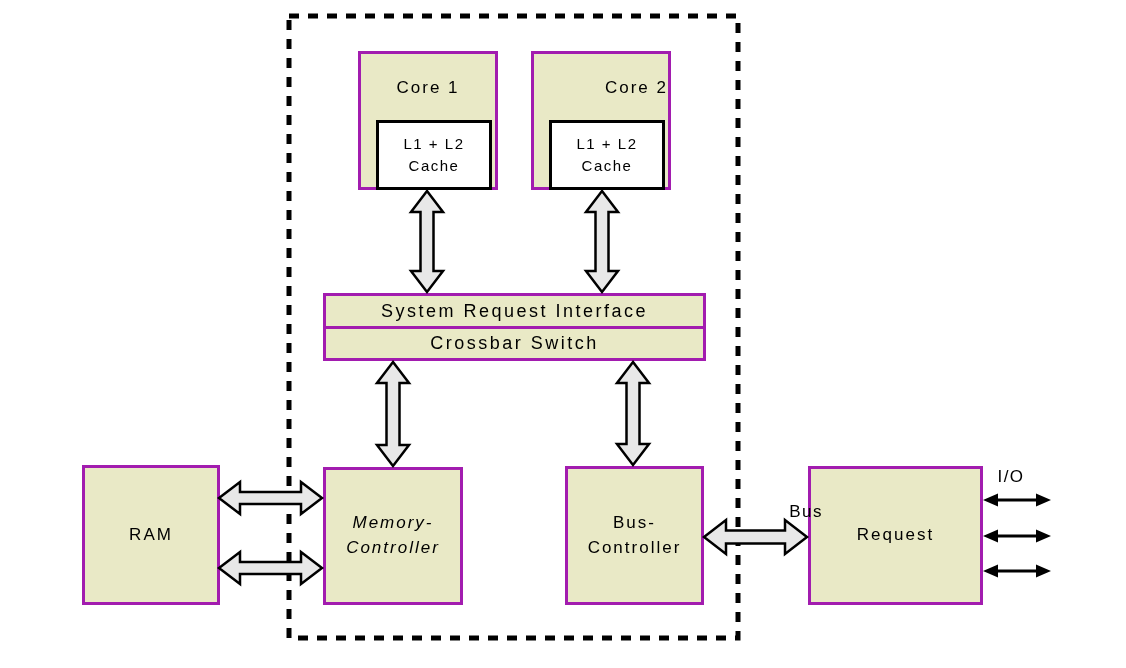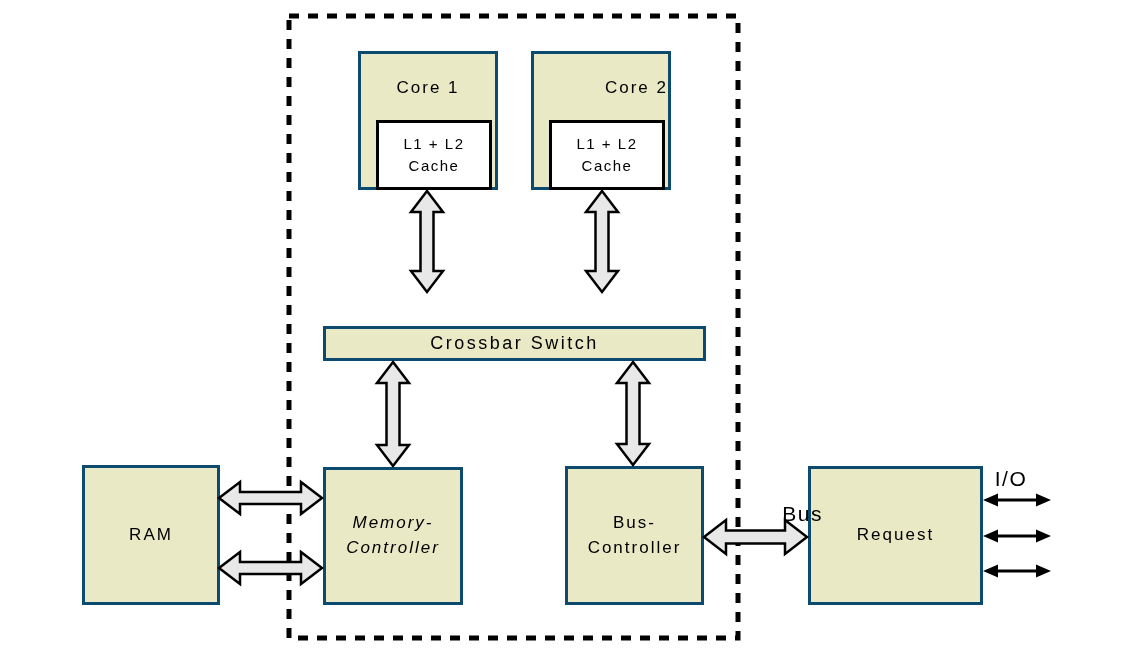--- a/index.html
+++ b/index.html
@@ -2,40 +2,40 @@
 <html><head>
 <meta charset="utf-8">
 <style>
   html,body{margin:0;padding:0;background:#ffffff;}
   .canvas{
     position:relative;width:1126px;height:668px;background:#ffffff;
     font-family:"Liberation Sans",sans-serif;color:#000;overflow:hidden;
   }
   .box{
     position:absolute;box-sizing:border-box;
-    border:3px solid #0c4a6e;background:#e9e9c6;
+    border:3px solid #a21caf;background:#e9e9c6;
     display:flex;flex-direction:column;align-items:center;justify-content:center;
     text-align:center;
   }
   .lbl{font-size:17px;letter-spacing:2px;line-height:1.45;white-space:nowrap;}
   .core{justify-content:flex-start;padding-top:22px;}
   .cache{
     position:absolute;box-sizing:border-box;width:116px;height:70px;
     background:#ffffff;border:3px solid #000;
     display:flex;flex-direction:column;align-items:center;justify-content:center;
     font-size:15px;letter-spacing:1.5px;line-height:1.5;
   }
   .cache1,.cache2{left:15px;top:66px;}
   .bar .lbl{font-size:18px;letter-spacing:2.5px;}
   .arrow-layer{position:absolute;left:0;top:0;pointer-events:none;}
   .fat-arrow{fill:#e8e8e8;stroke:#000;stroke-width:2.5;stroke-linejoin:miter;}
   .thin-arrow-line{stroke:#000;stroke-width:3;}
   .thin-arrow-head{fill:#000;stroke:none;}
   .float-label{
-    position:absolute;font-size:21px;letter-spacing:1.5px;text-align:center;
+    position:absolute;font-size:17px;letter-spacing:1.5px;text-align:center;
     white-space:nowrap;
   }
 </style>
 </head>
 <body>
 
 <div class="canvas">
 
   <div class="box core" style="left:358px;top:51px;width:140px;height:139px;">
     <div class="lbl">Core 1</div>
@@ -46,20 +46,23 @@
   </div>
 
   <div class="box core" style="left:531px;top:51px;width:140px;height:139px;align-items:flex-end;">
     <div class="lbl">Core 2</div>
     <div class="cache cache2">
       <div>L1 + L2</div>
       <div>Cache</div>
     </div>
   </div>
 
+  <div class="box bar" style="left:323px;top:293px;width:383px;height:36px;">
+    <div class="lbl">System Request Interface</div>
+  </div>
 
   <div class="box" style="left:82px;top:465px;width:138px;height:140px;">
     <div class="lbl">RAM</div>
   </div>
 
   <div class="box bar" style="left:323px;top:326px;width:383px;height:35px;">
     <div class="lbl">Crossbar Switch</div>
   </div>
 
   <div class="box" style="left:323px;top:467px;width:140px;height:138px;font-style:italic;">

